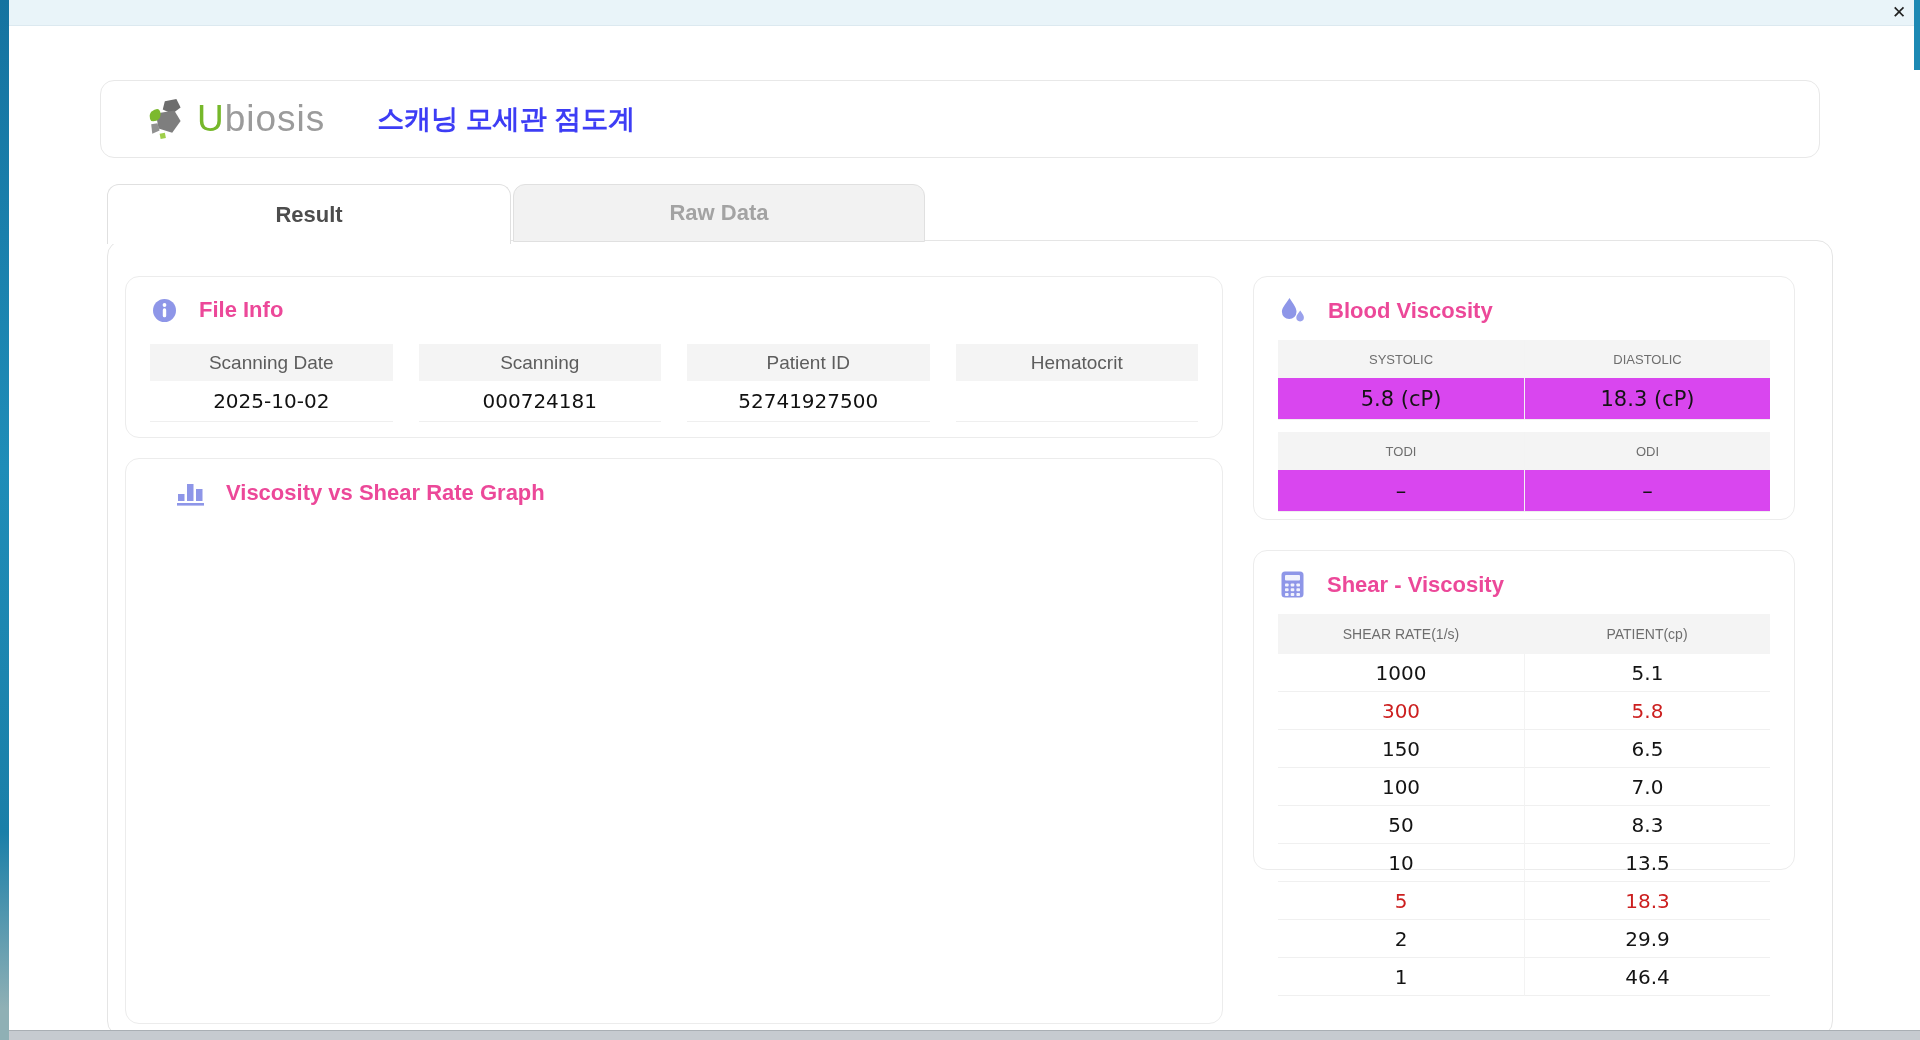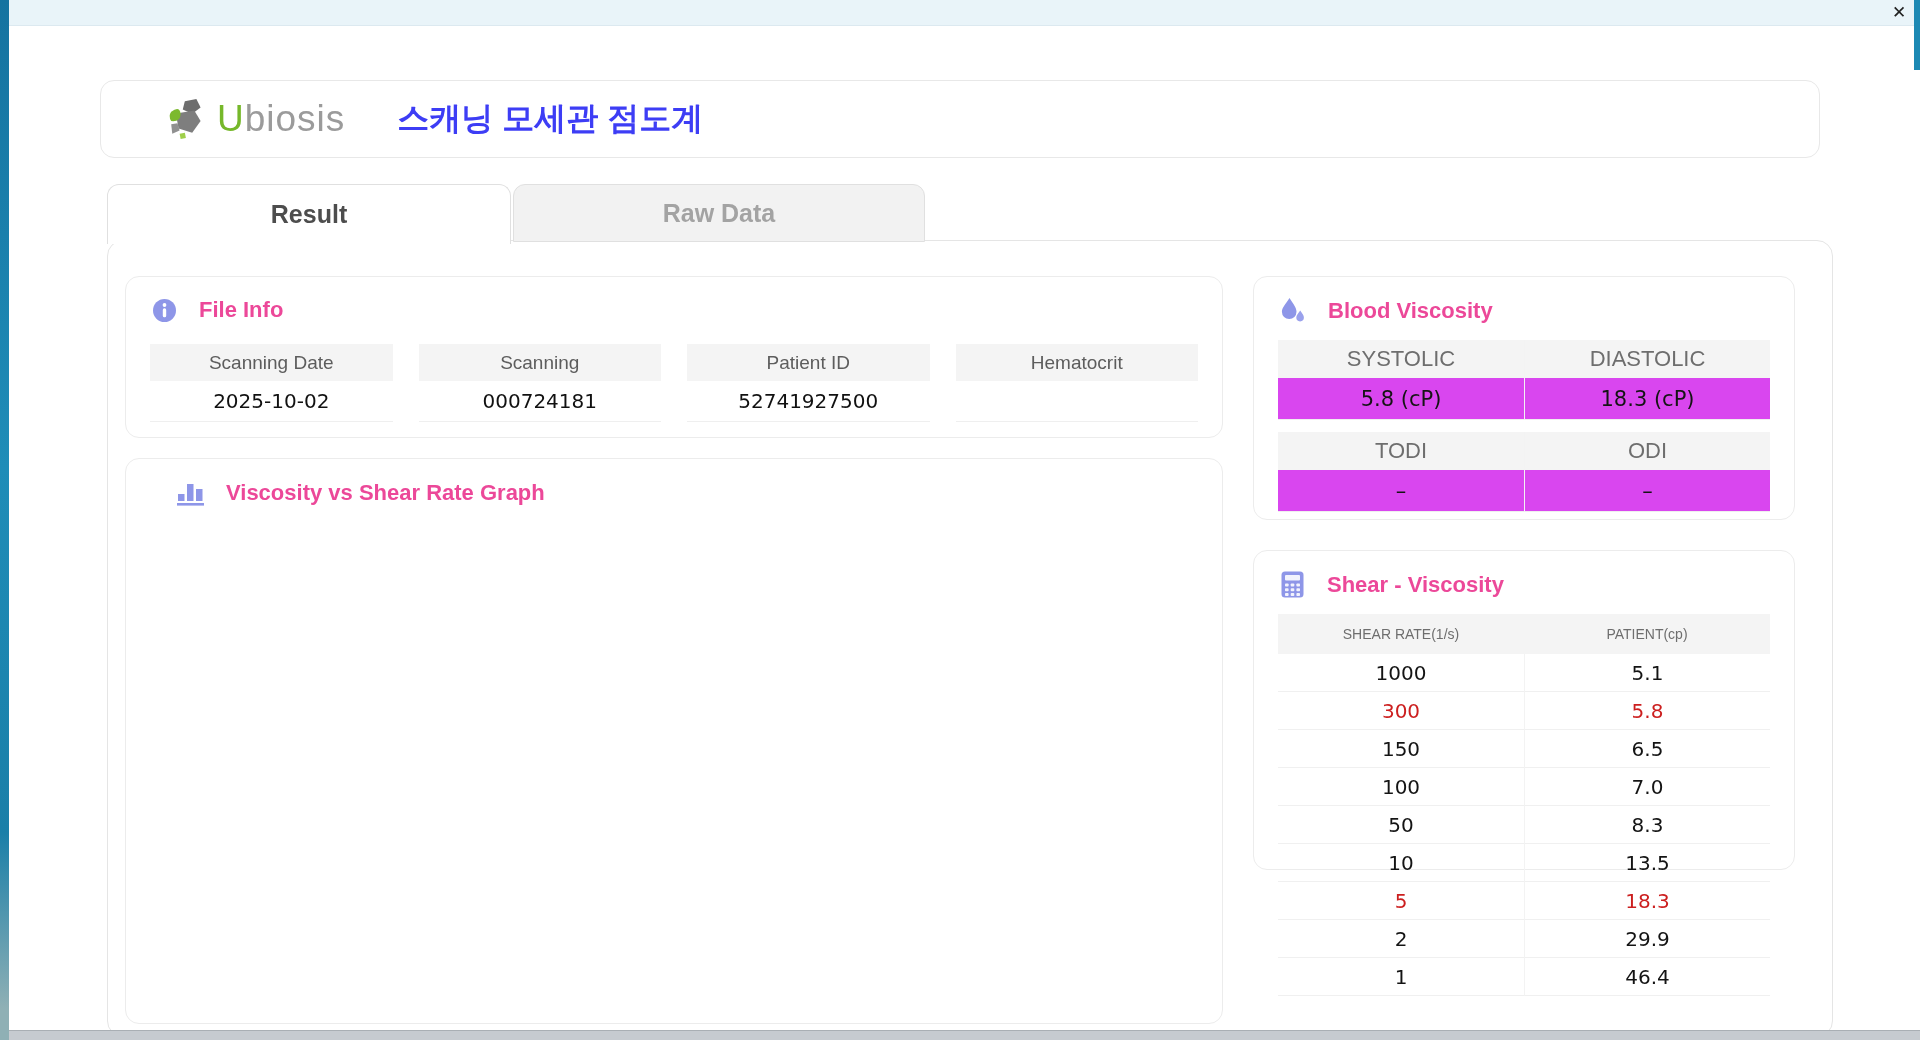--- a/index.html
+++ b/index.html
@@ -14,34 +14,34 @@
                font-size:17px; line-height:20px; text-align:center; color:#222; cursor:default; }
   .edge-left { position:absolute; left:0; top:0; width:9px; height:1040px;
                background:linear-gradient(180deg,#1573a0 0%,#1f8db8 45%,#1a7fa8 80%,#8fb0b5 97%); z-index:60; }
   .edge-right { position:absolute; right:0; top:0; width:6px; height:70px; background:#1d89b4; z-index:60; }
   .bottombar { position:absolute; left:0; top:1030px; width:1920px; height:10px;
                background:#c6cbd0; border-top:1px solid #a9afb4; z-index:55; }
 
   
   .header-card { position:absolute; left:100px; top:80px; width:1720px; height:78px;
                  background:#fff; border:1px solid #e8e8e8; border-radius:14px;
-                 display:flex; align-items:center; padding-left:66px; }
+                 display:flex; align-items:center; padding-left:46px; }
   .logo-mark { width:42px; height:42px; margin-right:8px; }
   .logo-text { font-size:37px; letter-spacing:1px; font-weight:500; }
   .logo-text .u { color:#76b82a; }
   .logo-text .rest { color:#9b9b9b; }
-  .app-title { margin-left:52px; font-size:32px; font-weight:bold; color:#3d3df5; }
+  .app-title { margin-left:52px; font-size:27px; font-weight:bold; color:#3d3df5; }
 
   
   .panel { position:absolute; left:107px; top:240px; width:1726px; height:797px;
            background:#fff; border:1px solid #e5e5e5; border-radius:16px; z-index:1; }
   .tab { position:absolute; top:184px; height:58px; z-index:3;
          border:1px solid #e0e0e0; border-bottom:none; border-radius:12px 12px 0 0;
          display:flex; align-items:center; justify-content:center;
-         font-size:25px; font-weight:bold; cursor:pointer; }
+         font-size:22px; font-weight:bold; cursor:pointer; }
   .tab-active { left:107px; width:404px; background:#fff; color:#4d4d4d; height:60px; }
   .tab-inactive { left:513px; width:412px; background:#f2f2f2; color:#a3a3a3;
                   border-bottom:1px solid #e0e0e0; }
 
   
   .card { position:absolute; background:#fff; border:1px solid #ececec; border-radius:14px; z-index:2; }
   .card-title { display:flex; align-items:center; gap:22px; padding:20px 0 0 26px;
                 font-size:22px; font-weight:bold; color:#ec4899; }
 
   
@@ -57,21 +57,21 @@
 
   
   .graph-card { left:125px; top:458px; width:1098px; height:566px;padding-left:25px; }
   .chart-svg { position:absolute; left:140px; top:518px; overflow:visible; }
 
   
   .bv-card { left:1253px; top:276px; width:542px; height:244px; }
   .bv-tables { padding:16px 24px 0 24px; }
   .bv-table { margin-bottom:12px; }
   .bv-head-row, .bv-val-row { display:grid; grid-template-columns:1fr 1fr; }
-  .bv-head { height:38px; background:#f4f4f4; color:#6e6e6e; font-size:22px;
+  .bv-head { height:38px; background:#f4f4f4; color:#6e6e6e; font-size:13px;
              display:flex; align-items:center; justify-content:center; }
   .bv-val { height:42px; background:#d946ef; color:#141414; font-size:21px;
             font-family:"DejaVu Sans", sans-serif;
             display:flex; align-items:center; justify-content:center;
             border-bottom:1px solid #efefef; }
   .bv-val + .bv-val, .bv-head + .bv-head { border-left:1px solid #f3f3f3; }
 
   
   .sv-card { left:1253px; top:550px; width:542px; height:320px; }
   .sv-table { margin:16px 24px 0 24px; }

